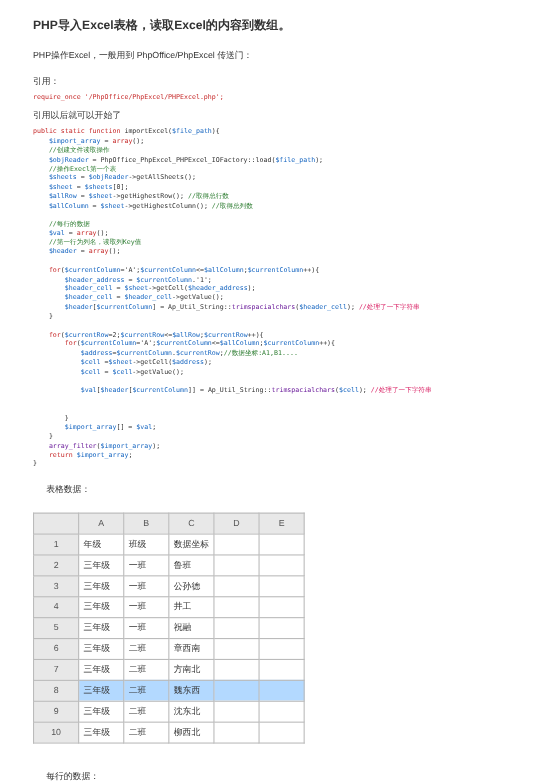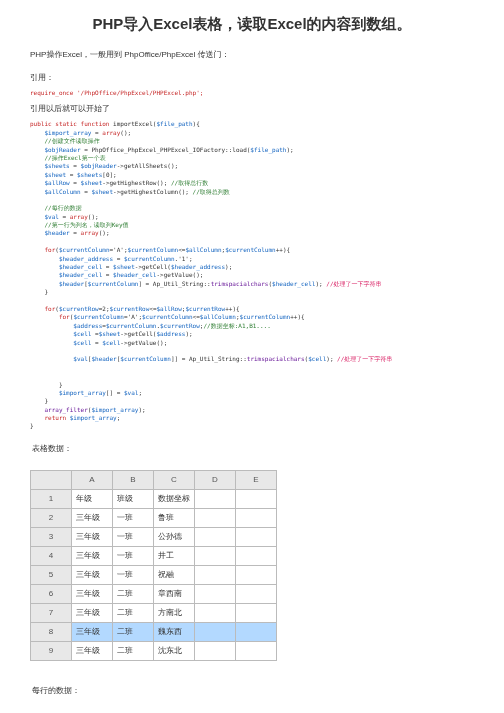--- a/index.html
+++ b/index.html
@@ -1,33 +1,33 @@
 <!DOCTYPE html>
 <html><head>
 <meta charset="utf-8">
 <style>
 body{margin:0;padding:15px 30px;font-family:Arial,"Microsoft YaHei",sans-serif;font-size:9px;color:#333;background:#fff;width:504px;box-sizing:border-box}
-.title{font-size:15px;font-weight:bold;text-align:center;margin:0 0 15px}
+.title{font-size:11px;font-weight:bold;margin:0 0 15px}
 .intro{font-size:8px;margin:12px 0}
 .sub{font-size:8px;margin:6px 0}
 .code{font-family:Consolas,Monaco,monospace;font-size:6px;line-height:1.4;white-space:pre;margin:4px 0}
 .kw{color:#c62828}
 .str{color:#c62828}
 .var{color:#1565c0}
 .fn{color:#6a1b9a}
 .cm{color:#2e7d32}
 .cm2{color:#d81b60}
 .plain{color:#333}
 .table-wrap{margin:10px 0;display:inline-block}
 table{border-collapse:collapse;font-size:8px}
 td,th{border:1px solid #bbb;padding:2px 4px;min-width:32px;height:14px;text-align:left;background:#fff}
 th{background:#e8e8e8;text-align:center;font-weight:normal;color:#555}
 .rownum{background:#e8e8e8;text-align:center;color:#555;min-width:16px}
 .hl{background:#b3d9ff}
-.section{font-size:8px;margin:12px 2px 6px}
+.section{font-size:8px;margin:12px 12px 6px}
 </style>
 </head>
 <body>
 
 
 
 <h1 class="title">PHP导入Excel表格，读取Excel的内容到数组。</h1>
 <p class="intro">PHP操作Excel，一般用到 PhpOffice/PhpExcel 传送门：</p>
 <p class="sub">引用：</p>
 <div class="code"><span class="kw">require_once</span><span class="str"> '/PhpOffice/PhpExcel/PHPExcel.php';</span></div>
@@ -150,20 +150,28 @@
           <td class="hl"></td>
         </tr>
         <tr>
           <td class="rownum">9</td>
           <td>三年级</td>
           <td>二班</td>
           <td>沈东北</td>
           <td></td>
           <td></td>
         </tr>
+        <tr>
+          <td class="rownum">10</td>
+          <td>三年级</td>
+          <td>二班</td>
+          <td>柳西北</td>
+          <td></td>
+          <td></td>
+        </tr>
       </tbody>
     </table>
 </div>
 
 <p class="section">每行的数据：</p>
 
 
 
 
 </body></html>

